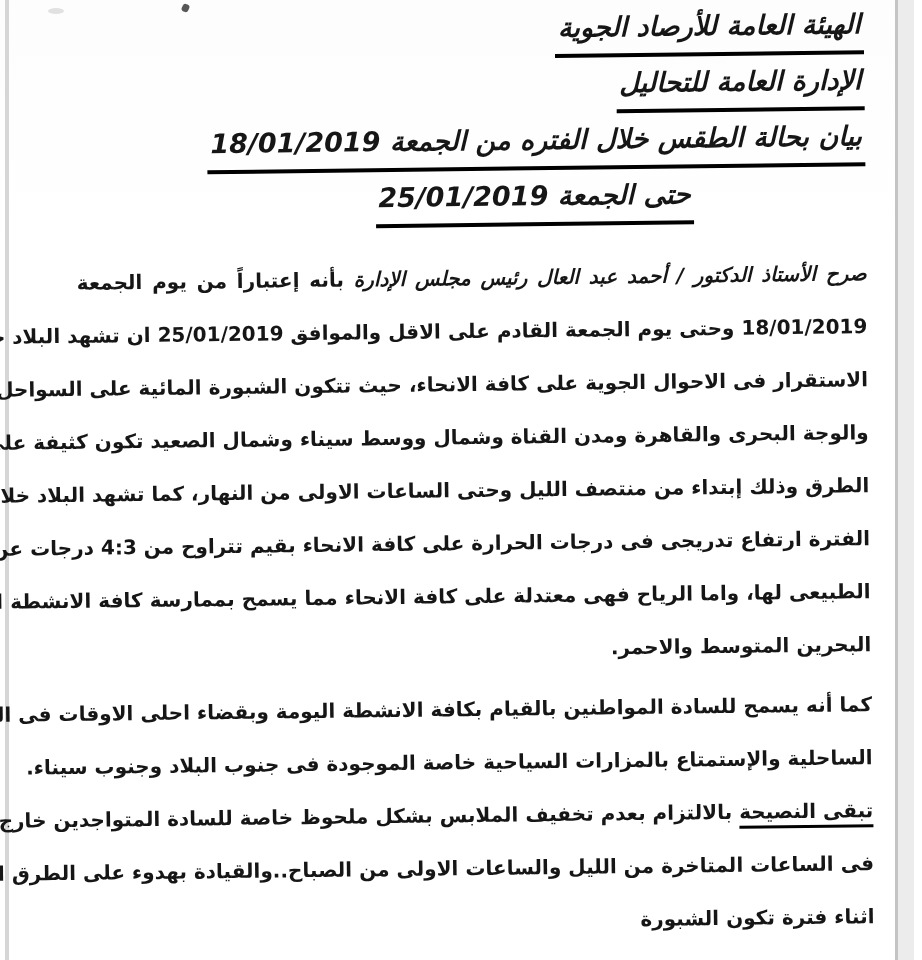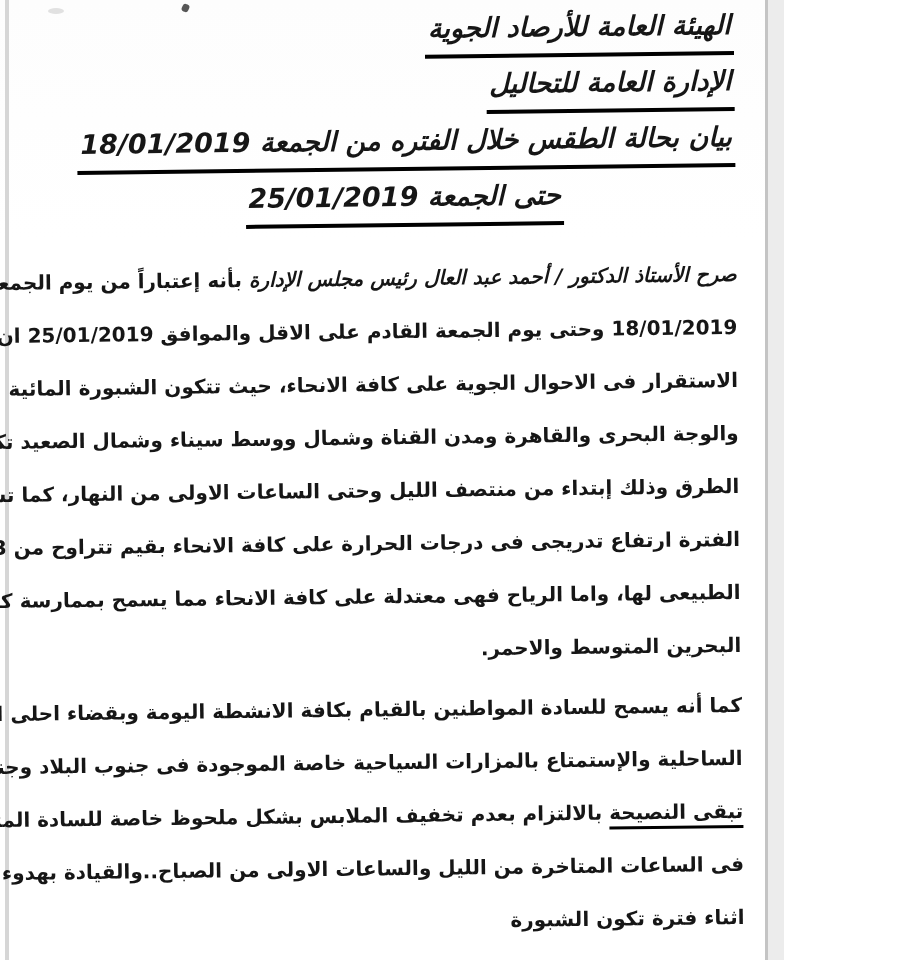--- a/index.html
+++ b/index.html
@@ -4,21 +4,21 @@
 <style>
   html, body { margin: 0; padding: 0; }
   body {
     width: 922px; height: 960px;
     background: #ffffff;
     font-family: "DejaVu Sans", sans-serif;
     overflow: hidden;
   }
   .page {
     position: relative;
-    width: 784px; height: 960px;
+    width: 914px; height: 960px;
     background: linear-gradient(180deg, #fdfdfd 0%, #ffffff 25%);
     overflow: hidden;
   }
   
   .edge-left-line {
     position: absolute; left: 5px; top: 0;
     width: 4px; height: 100%;
     background: #d6d6d6;
   }
   .edge-right-area {

